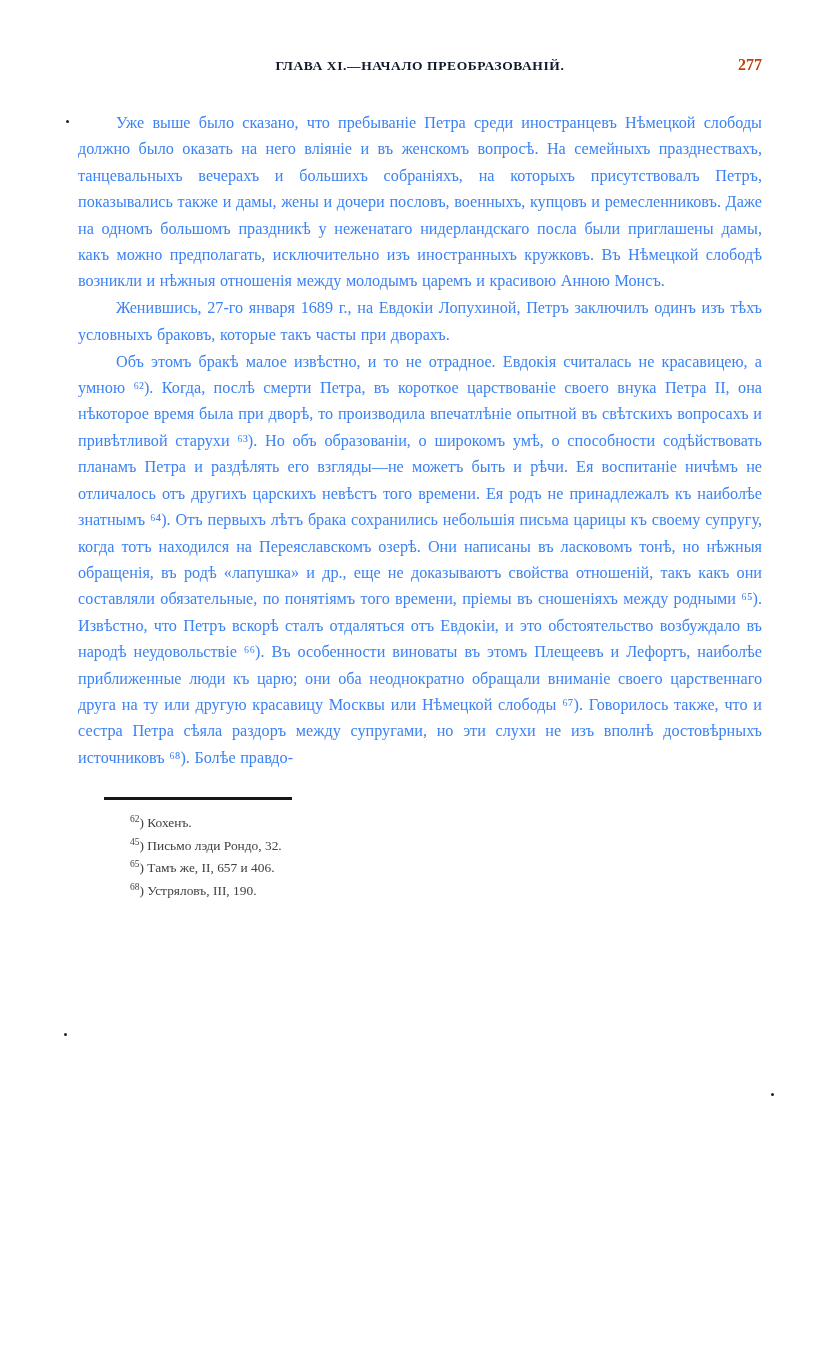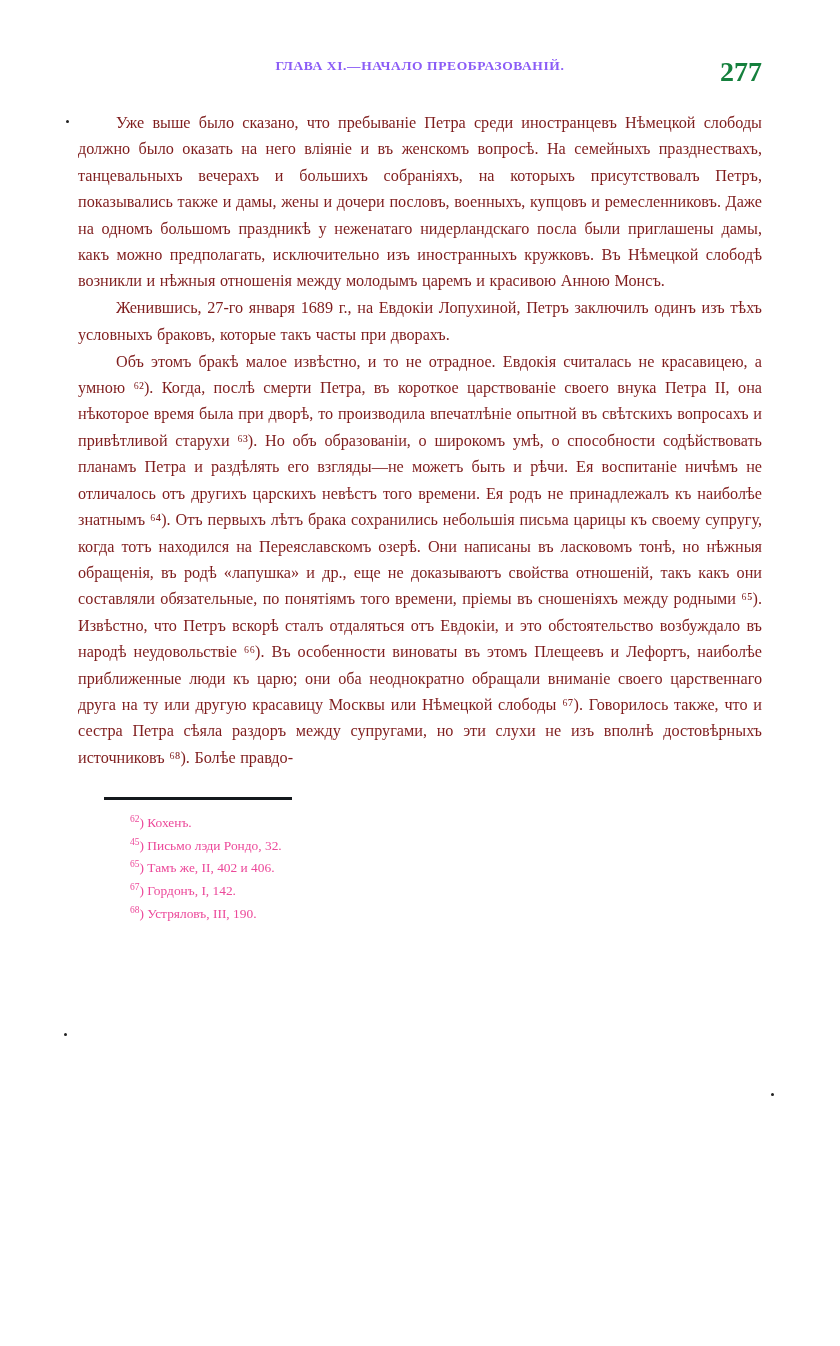--- a/index.html
+++ b/index.html
@@ -28,56 +28,56 @@
     position: relative;
     height: 30px;
     margin-bottom: 22px;
   }
   .running-title {
     font-size: 13.5px;
     font-weight: bold;
     letter-spacing: 0.6px;
     text-transform: none;
     white-space: nowrap;
-    color: #8b5cf6;
+    color: #0f172a;
   }
   .page-number {
     position: absolute;
     right: 0;
     top: -2px;
-    font-size: 28px;
+    font-size: 16px;
     font-weight: bold;
-    color: #15803d;
+    color: #c2410c;
   }
   .body-text {
     width: 684px;
     margin: 0 auto;
   }
   .para {
     margin: 0 0 0.5px 0;
     text-indent: 38px;
     text-align: justify;
     font-size: 16.2px;
     line-height: 26.4px;
-    color: #7f1d1d;
+    color: #3b82f6;
     word-spacing: 0.5px;
     font-family: Liberation Serif, serif;
   }
   .fn-rule {
     width: 188px;
     height: 3px;
     background: #14181c;
     margin: 26px 0 10px 26px;
   }
   .footnotes {
     width: 684px;
     margin: 12px auto;
     font-size: 13.4px;
     line-height: 21.6px;
-    color: #ec4899;
+    color: #404040;
   }
   .fn {
     margin: 0 0 1px 0;
     text-indent: 52px;
     text-align: left;
   }
   .fn.wrap {
     text-indent: 52px;
   }
   sup {
@@ -131,18 +131,17 @@
     <p class="para">Уже выше было сказано, что пребываніе Петра среди иностранцевъ Нѣмецкой слободы должно было оказать на него вліяніе и въ женскомъ вопросѣ. На семейныхъ празднествахъ, танцевальныхъ вечерахъ и большихъ собраніяхъ, на которыхъ присутствовалъ Петръ, показывались также и дамы, жены и дочери пословъ, военныхъ, купцовъ и ремесленниковъ. Даже на одномъ большомъ праздникѣ у неженатаго нидерландскаго посла были приглашены дамы, какъ можно предполагать, исключительно изъ иностранныхъ кружковъ. Въ Нѣмецкой слободѣ возникли и нѣжныя отношенія между молодымъ царемъ и красивою Анною Монсъ.</p>
     <p class="para">Женившись, 27-го января 1689 г., на Евдокіи Лопухиной, Петръ заключилъ одинъ изъ тѣхъ условныхъ браковъ, которые такъ часты при дворахъ.</p>
     <p class="para">Объ этомъ бракѣ малое извѣстно, и то не отрадное. Евдокія считалась не красавицею, а умною ⁶²). Когда, послѣ смерти Петра, въ короткое царствованіе своего внука Петра II, она нѣкоторое время была при дворѣ, то производила впечатлѣніе опытной въ свѣтскихъ вопросахъ и привѣтливой старухи ⁶³). Но объ образованіи, о широкомъ умѣ, о способности содѣйствовать планамъ Петра и раздѣлять его взгляды—не можетъ быть и рѣчи. Ея воспитаніе ничѣмъ не отличалось отъ другихъ царскихъ невѣстъ того времени. Ея родъ не принадлежалъ къ наиболѣе знатнымъ ⁶⁴). Отъ первыхъ лѣтъ брака сохранились небольшія письма царицы къ своему супругу, когда тотъ находился на Переяславскомъ озерѣ. Они написаны въ ласковомъ тонѣ, но нѣжныя обращенія, въ родѣ «лапушка» и др., еще не доказываютъ свойства отношеній, такъ какъ они составляли обязательные, по понятіямъ того времени, пріемы въ сношеніяхъ между родными ⁶⁵). Извѣстно, что Петръ вскорѣ сталъ отдаляться отъ Евдокіи, и это обстоятельство возбуждало въ народѣ неудовольствіе ⁶⁶). Въ особенности виноваты въ этомъ Плещеевъ и Лефортъ, наиболѣе приближенные люди къ царю; они оба неоднократно обращали вниманіе своего царственнаго друга на ту или другую красавицу Москвы или Нѣмецкой слободы ⁶⁷). Говорилось также, что и сестра Петра сѣяла раздоръ между супругами, но эти слухи не изъ вполнѣ достовѣрныхъ источниковъ ⁶⁸). Болѣе правдо-</p>
   </div>
 
   <div class="fn-rule"></div>
 
   <div class="footnotes">
     <p class="fn"><sup>62</sup><span>) Кохенъ.</span></p>
     <p class="fn"><sup>45</sup><span>) Письмо лэди Рондо, 32.</span></p>
-    <p class="fn"><sup>65</sup><span>) Тамъ же, II, 402 и 406.</span></p>
-    <p class="fn"><sup>67</sup><span>) Гордонъ, I, 142.</span></p>
+    <p class="fn"><sup>65</sup><span>) Тамъ же, II, 657 и 406.</span></p>
     <p class="fn"><sup>68</sup><span>) Устряловъ, III, 190.</span></p>
   </div>
 
 </div>
 
 </body></html>

